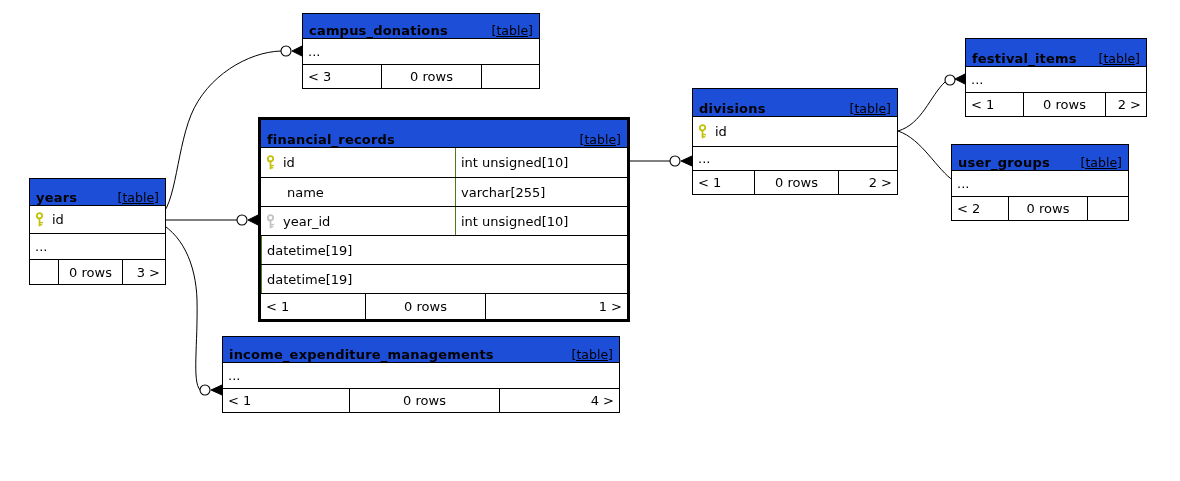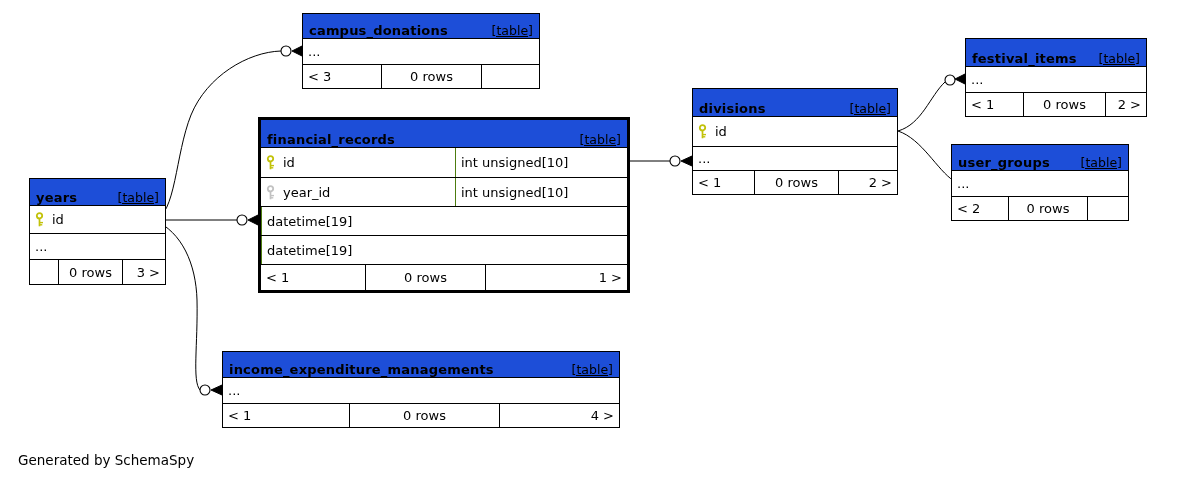--- a/index.html
+++ b/index.html
@@ -45,21 +45,21 @@
   #t-campus      { left: 302px; top: 13px; width: 238px; }
   #t-campus .fc1 { width: 78px; } #t-campus .fc2 { width: 100px; }
 
   #t-financial      { left: 258px; top: 117px; width: 372px; }
   #t-financial .hdr { height: 28px; }
   #t-financial .row { height: 29px; }
   #t-financial .lbl { width: 194px; flex: 0 0 194px; }
   #t-financial .foot{ height: 26px; }
   #t-financial .fc1 { width: 104px; } #t-financial .fc2 { width: 120px; }
 
-  #t-income      { left: 222px; top: 351px; width: 398px; }
+  #t-income      { left: 222px; top: 336px; width: 398px; }
   #t-income .hdr { height: 26px; }
   #t-income .fc1 { width: 126px; } #t-income .fc2 { width: 150px; }
 
   #t-divisions      { left: 692px; top: 88px; width: 206px; }
   #t-divisions .hdr { height: 28px; gap: 18px; }
   #t-divisions .r1, #t-divisions .r2 { height: 29px; }
   #t-divisions .r3 { height: 24px; }
   #t-divisions .fc1 { width: 61px; } #t-divisions .fc2 { width: 84px; }
 
   #t-festival      { left: 965px; top: 38px; width: 182px; }
@@ -166,20 +166,24 @@
             <line x1="4.5" y1="6.5" x2="4.5" y2="14.3" stroke-width="1.7"></line>
             <line x1="4.5" y1="10.6" x2="8" y2="10.6" stroke-width="1.4"></line>
             <line x1="4.5" y1="12.8" x2="7.3" y2="12.8" stroke-width="1.4"></line>
           </svg>
         </span>
         <span>id</span>
       </span>
       <span class="typecell">int unsigned[10]</span>
     </div>
     <div class="row">
+      <span class="lbl noicon">name</span>
+      <span class="typecell">varchar[255]</span>
+    </div>
+    <div class="row">
       <span class="lbl">
         <span class="keyicon key-fk">
           <svg width="9" height="15" viewBox="0 0 9 15" fill="none">
             <circle cx="4.5" cy="3.8" r="2.7" stroke-width="1.8"></circle>
             <line x1="4.5" y1="6.5" x2="4.5" y2="14.3" stroke-width="1.7"></line>
             <line x1="4.5" y1="10.6" x2="8" y2="10.6" stroke-width="1.4"></line>
             <line x1="4.5" y1="12.8" x2="7.3" y2="12.8" stroke-width="1.4"></line>
           </svg>
         </span>
         <span>year_id</span>
@@ -265,14 +269,13 @@
     <div class="row">
       <span class="lbl dots">...</span>
     </div>
     <div class="foot">
       <span class="fc1">&lt; 2</span>
       <span class="fc2">0 rows</span>
       <span class="fc3"></span>
     </div>
   </div>
 
-  <div id="generator-note">Generated by SchemaSpy</div>
 </div>
 
 </body></html>

